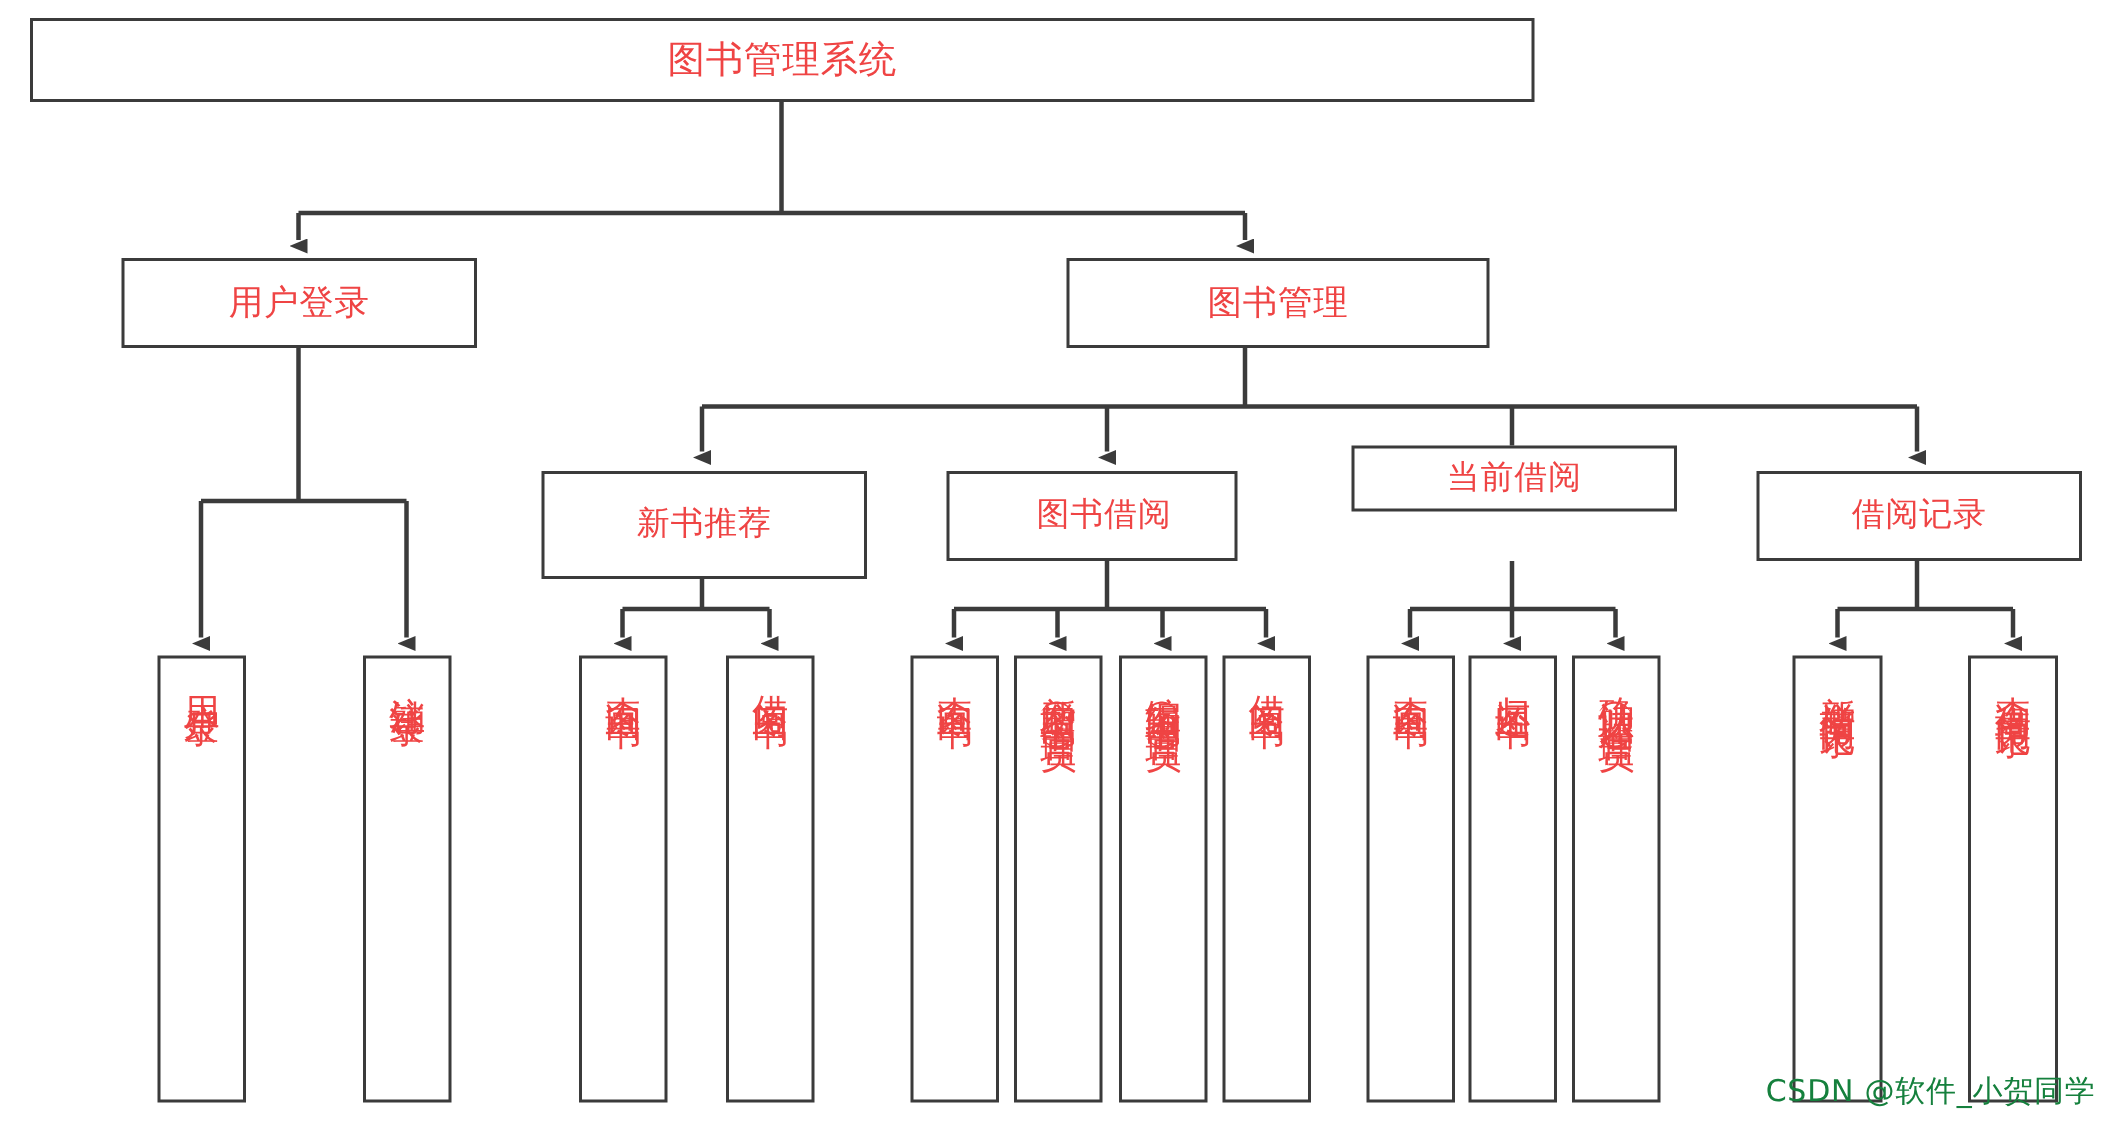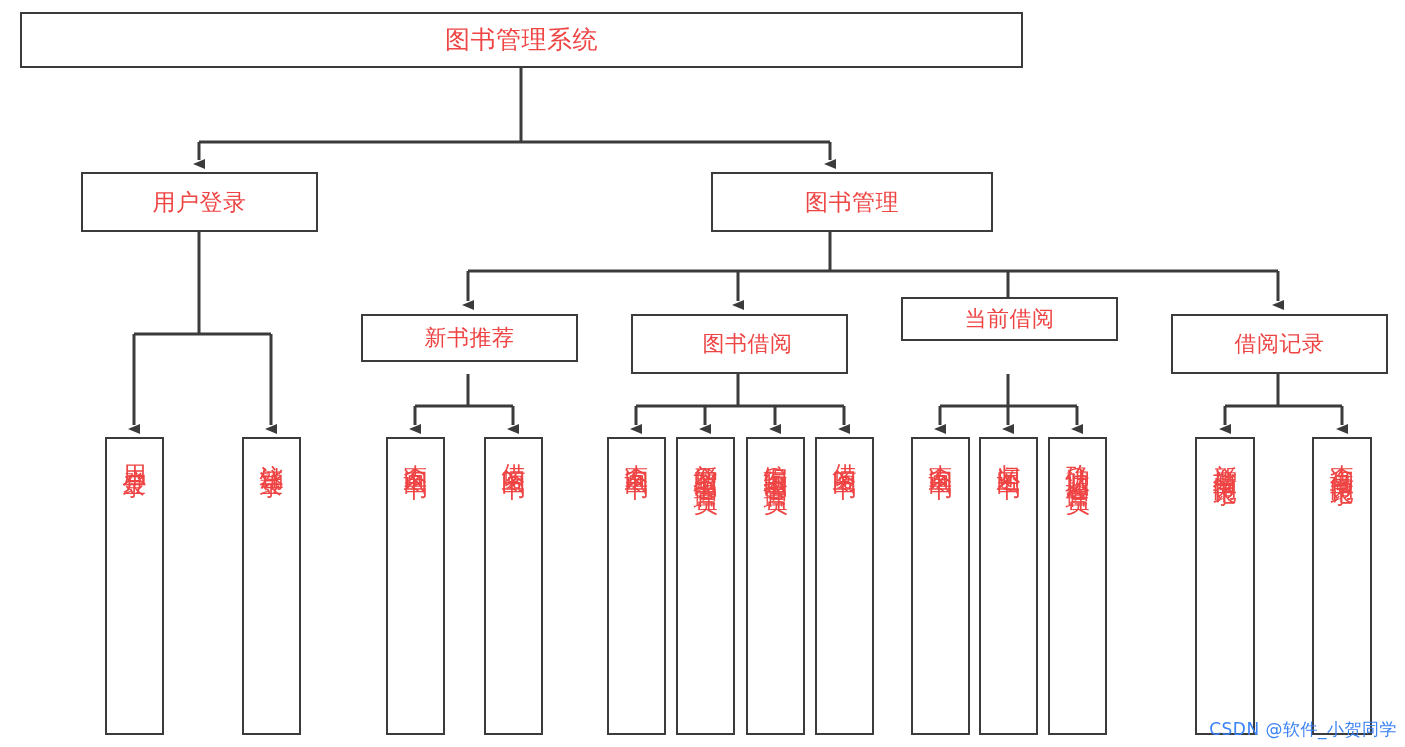--- a/index.html
+++ b/index.html
@@ -52,22 +52,22 @@
     text-orientation: upright;
     font-size: 24px;
     letter-spacing: 4px;
     line-height: 1.0;
     white-space: nowrap;
   }
   #watermark {
     position: absolute;
     right: 8px;
     bottom: 6px;
-    font-size: 17px;
-    color: #3b82f6;
+    font-size: 20px;
+    color: #15803d;
     white-space: nowrap;
     letter-spacing: 0.5px;
   }
 </style>
 </head>
 <body>
 
 <div id="canvas">
 
   <svg id="wires" viewBox="0 0 1405 747">
@@ -124,24 +124,24 @@
     <span class="label">图书管理系统</span>
   </div>
 
   <div class="node lvl2" style="left:81px; top:172px; width:237px; height:60px;">
     <span class="label">用户登录</span>
   </div>
   <div class="node lvl2" style="left:711px; top:172px; width:282px; height:60px;">
     <span class="label">图书管理</span>
   </div>
 
-  <div class="node lvl3" style="left:361px; top:314px; width:217px; height:48px;align-items:center;">
+  <div class="node lvl3" style="left:361px; top:314px; width:217px; height:72px;align-items:center;">
     <span class="label">新书推荐</span>
   </div>
-  <div class="node lvl3" style="left:631px; top:314px; width:217px; height:60px;padding-left:16px;">
+  <div class="node lvl3" style="left:631px; top:314px; width:194px; height:60px;padding-left:16px;">
     <span class="label">图书借阅</span>
   </div>
   <div class="node lvl3" style="left:901px; top:297px; width:217px; height:44px;">
     <span class="label">当前借阅</span>
   </div>
   <div class="node lvl3" style="left:1171px; top:314px; width:217px; height:60px;justify-content:center;">
     <span class="label">借阅记录</span>
   </div>
 
   <div class="node leaf" style="left:105px; top:437px; width:59px; height:298px;">

